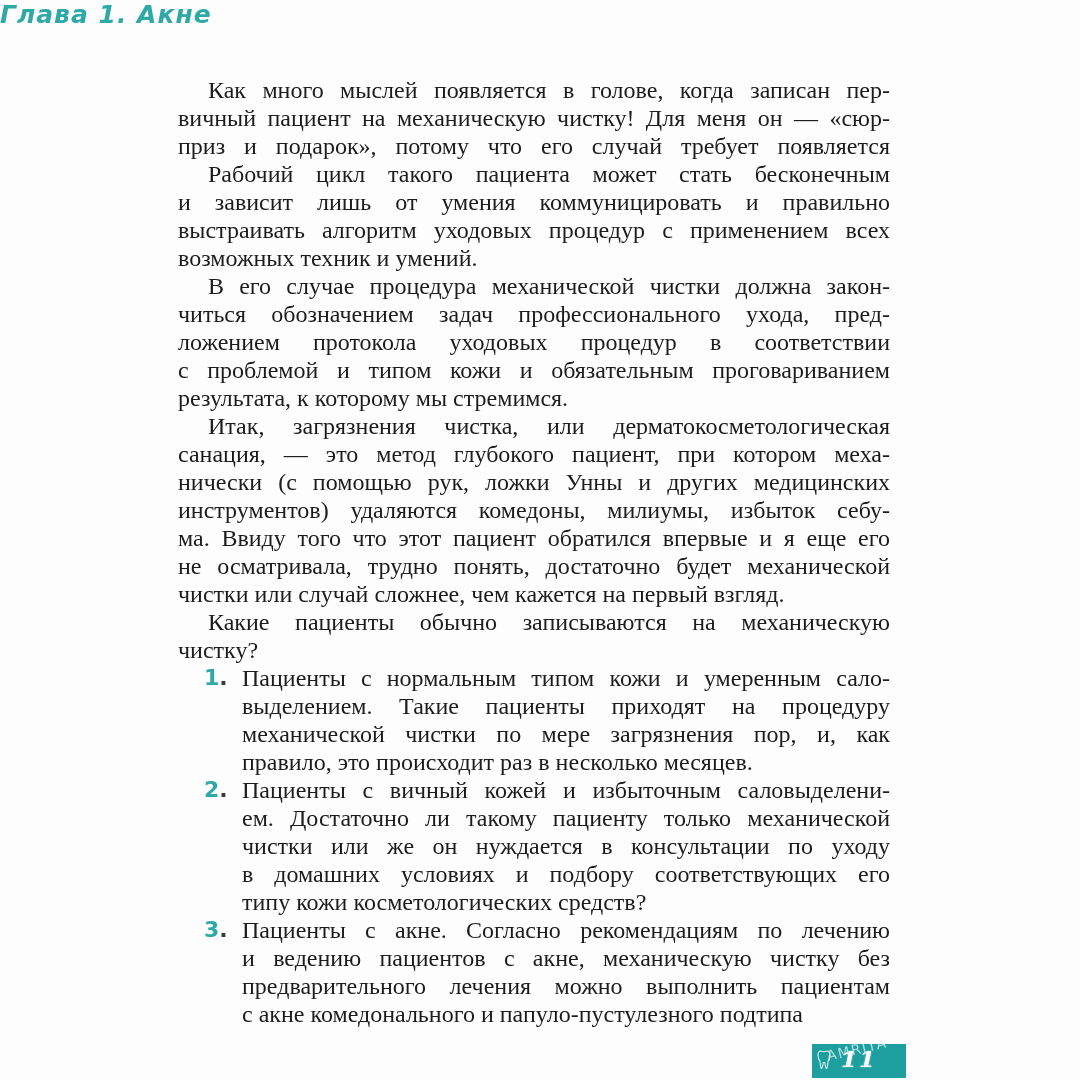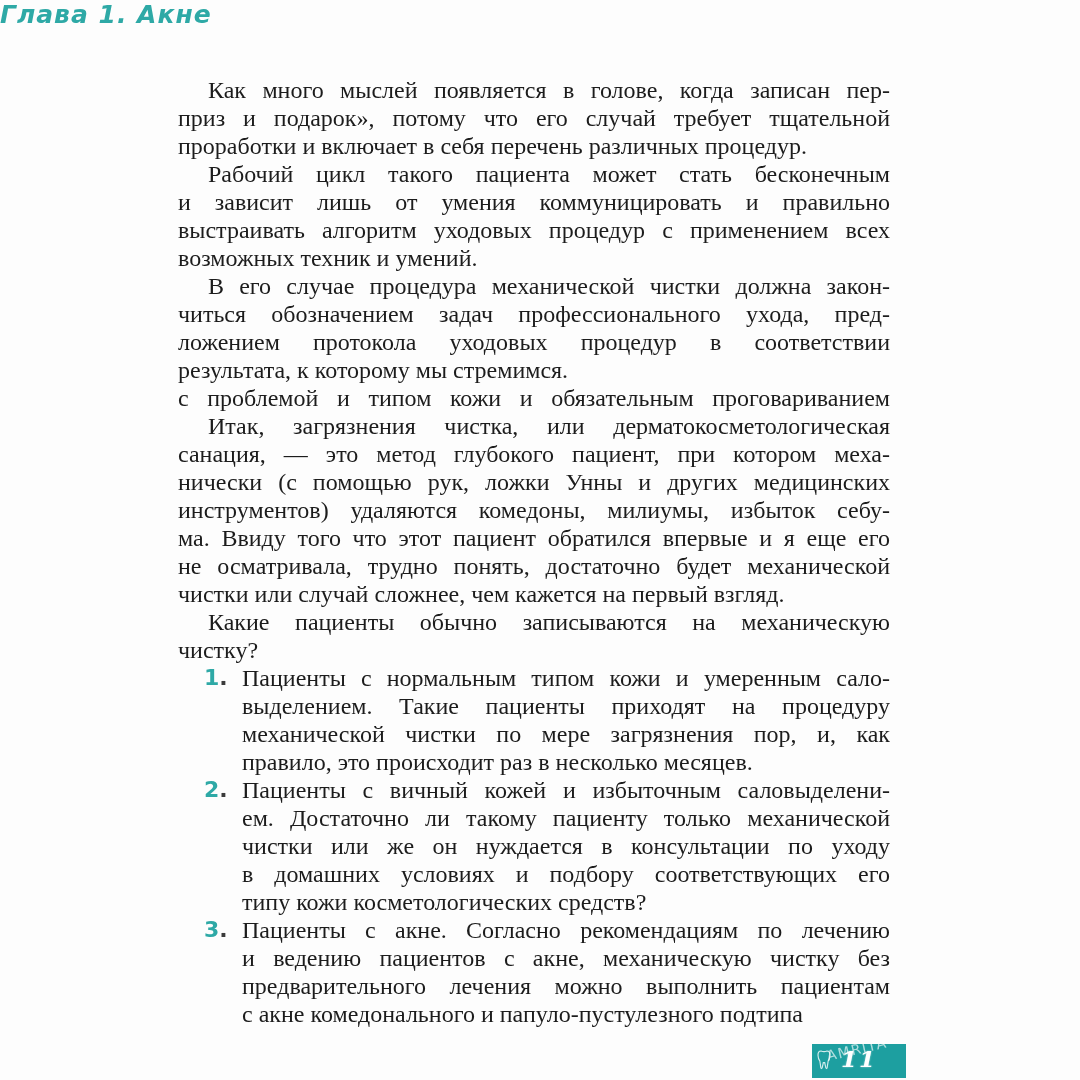--- a/index.html
+++ b/index.html
@@ -89,35 +89,35 @@
 </head>
 <body>
 
 <div class="page">
 
   <div class="chapter-header">Глава 1. Акне</div>
 
   <div class="text-block">
       <div class="para">
         <div class="line first">Как много мыслей появляется в голове, когда записан пер-</div>
-        <div class="line">приз и подарок», потому что его случай требует тщательной</div>
-        <div class="line last">проработки и включает в себя перечень различных процедур.</div>
+        <div class="line">вичный пациент на механическую чистку! Для меня он — «сюр-</div>
+        <div class="line">приз и подарок», потому что его случай требует появляется</div>
       </div>
       <div class="para">
         <div class="line first">Рабочий цикл такого пациента может стать бесконечным</div>
         <div class="line">и зависит лишь от умения коммуницировать и правильно</div>
         <div class="line">выстраивать алгоритм уходовых процедур с применением всех</div>
         <div class="line last">возможных техник и умений.</div>
       </div>
       <div class="para">
         <div class="line first">В его случае процедура механической чистки должна закон-</div>
         <div class="line">читься обозначением задач профессионального ухода, пред-</div>
         <div class="line">ложением протокола уходовых процедур в соответствии</div>
+        <div class="line">с проблемой и типом кожи и обязательным проговариванием</div>
         <div class="line last">результата, к которому мы стремимся.</div>
-        <div class="line">с проблемой и типом кожи и обязательным проговариванием</div>
       </div>
       <div class="para">
         <div class="line first">Итак, загрязнения чистка, или дерматокосметологическая</div>
         <div class="line">санация, — это метод глубокого пациент, при котором меха-</div>
         <div class="line">нически (с помощью рук, ложки Унны и других медицинских</div>
         <div class="line">инструментов) удаляются комедоны, милиумы, избыток себу-</div>
         <div class="line">ма. Ввиду того что этот пациент обратился впервые и я еще его</div>
         <div class="line">не осматривала, трудно понять, достаточно будет механической</div>
         <div class="line last">чистки или случай сложнее, чем кажется на первый взгляд.</div>
       </div>

